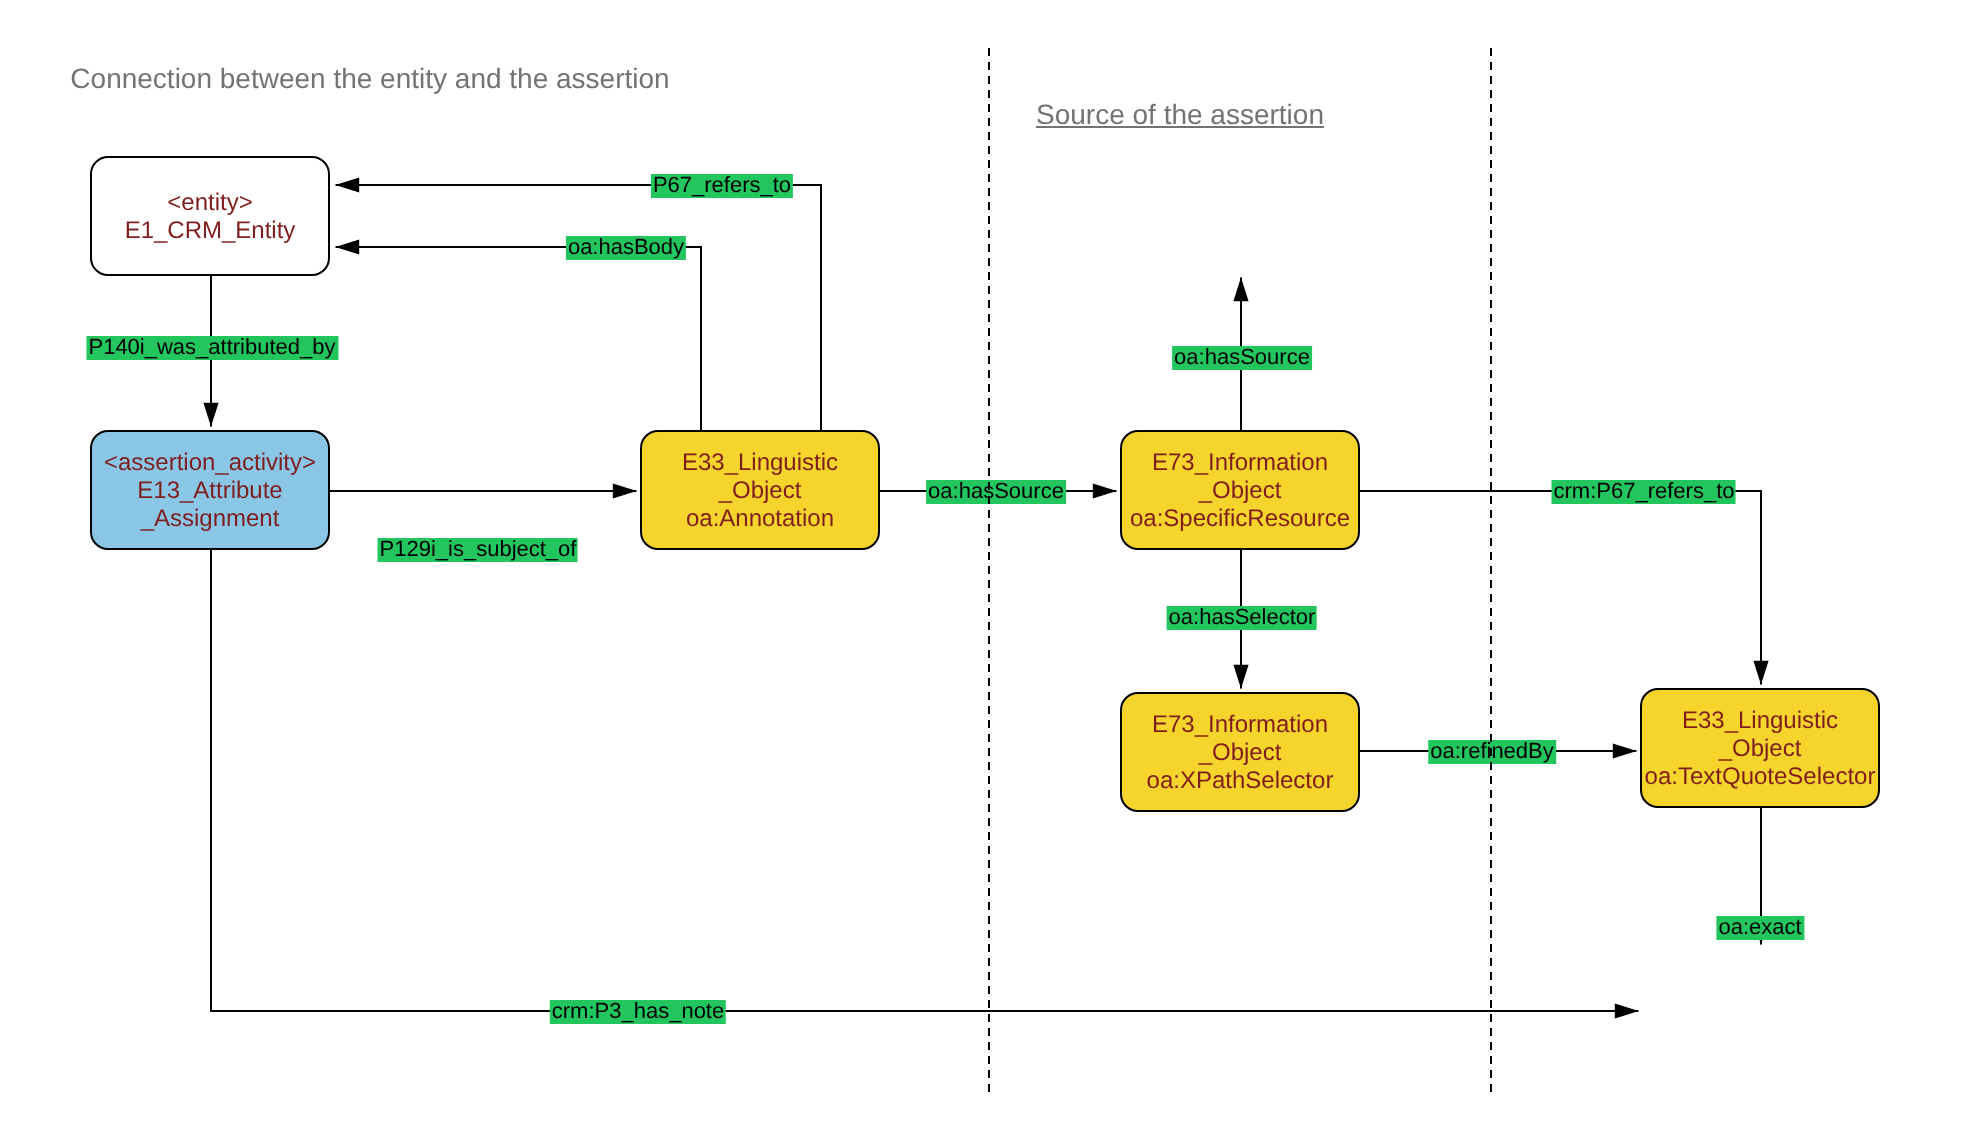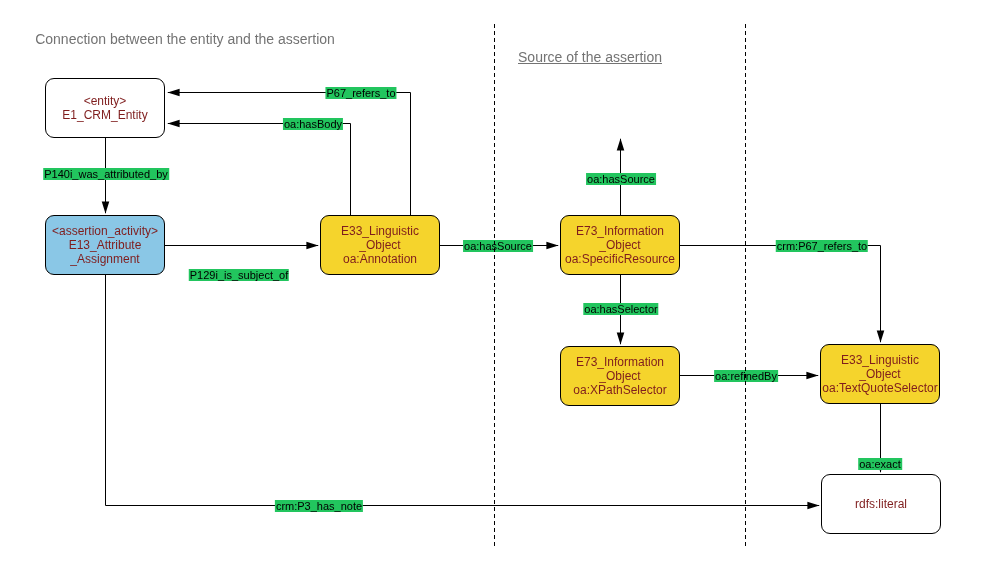--- a/index.html
+++ b/index.html
@@ -118,21 +118,20 @@
 oa:Annotation</div>
   <div class="node" id="node-specific">E73_Information
 _Object
 oa:SpecificResource</div>
   <div class="node" id="node-xpath">E73_Information
 _Object
 oa:XPathSelector</div>
   <div class="node" id="node-textquote">E33_Linguistic
 _Object
 oa:TextQuoteSelector</div>
-  <div class="node" id="node-literal">rdfs:literal</div>
 
   <div class="edge-label" id="lbl-p140i">P140i_was_attributed_by</div>
   <div class="edge-label" id="lbl-p129i">P129i_is_subject_of</div>
   <div class="edge-label" id="lbl-p67">P67_refers_to</div>
   <div class="edge-label" id="lbl-hasbody">oa:hasBody</div>
   <div class="edge-label" id="lbl-hastarget">oa:hasSource</div>
   <div class="edge-label" id="lbl-hassource">oa:hasSource</div>
   <div class="edge-label" id="lbl-hasselector">oa:hasSelector</div>
   <div class="edge-label" id="lbl-crmp67">crm:P67_refers_to</div>
   <div class="edge-label" id="lbl-refinedby">oa:refinedBy</div>

